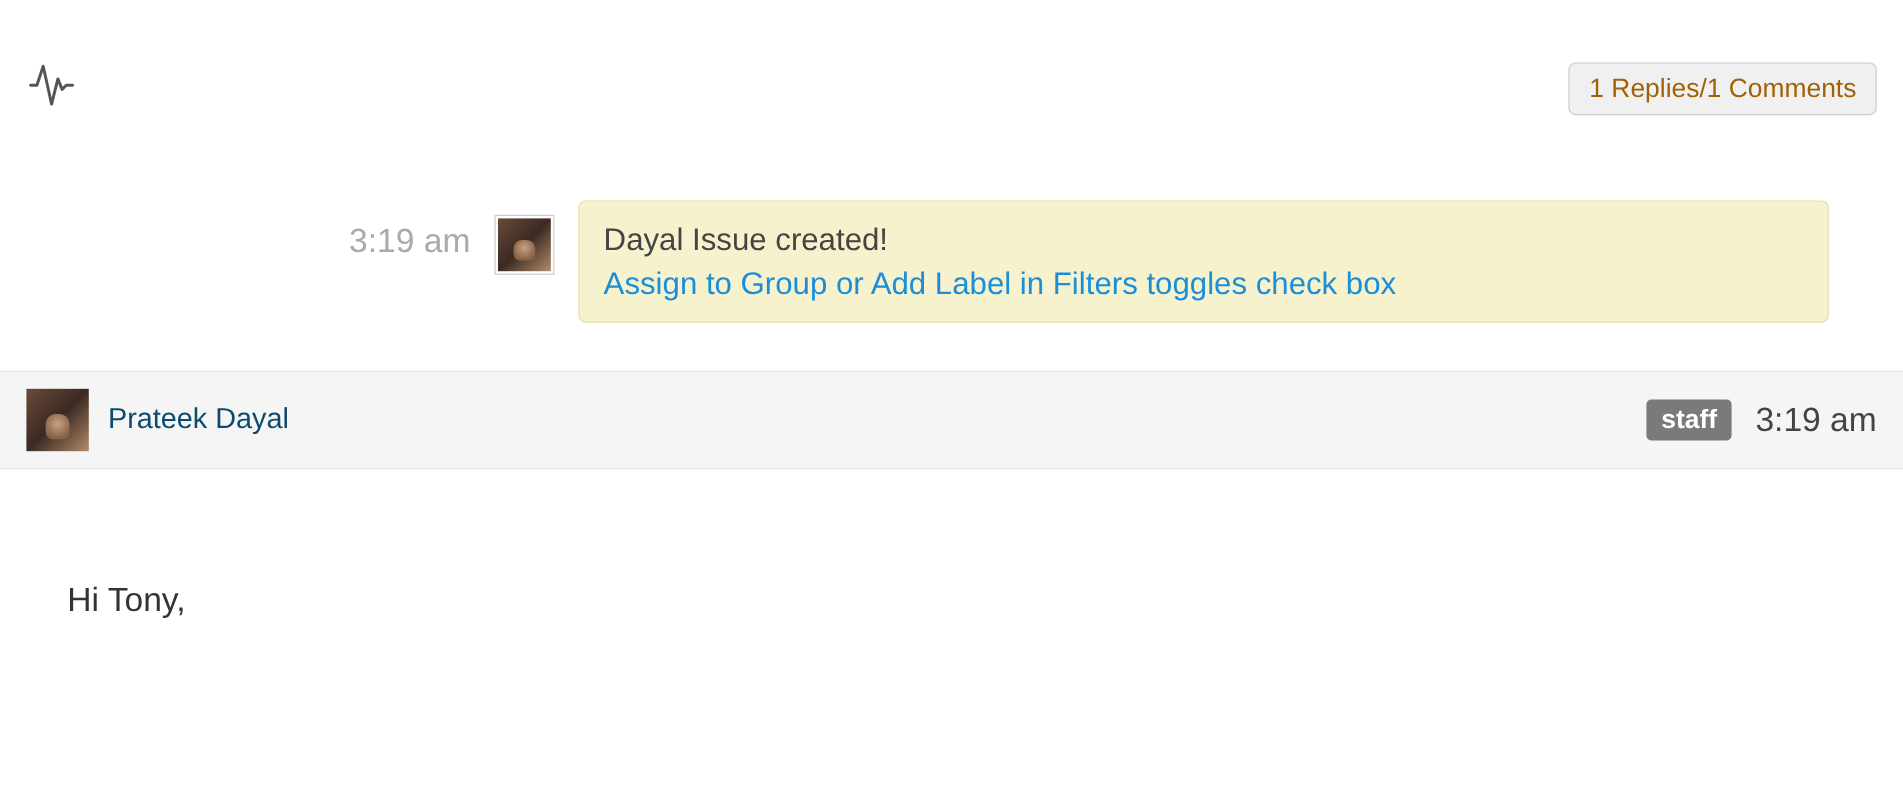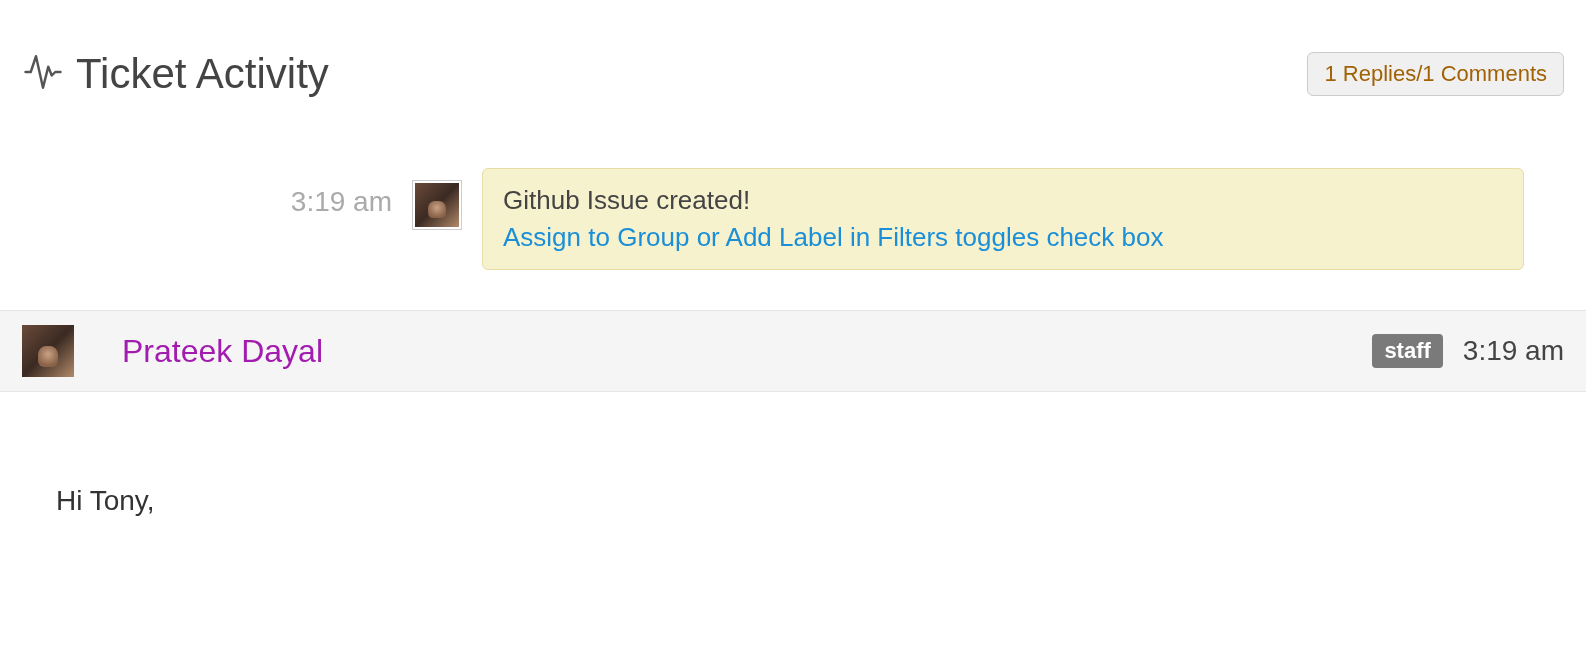--- a/index.html
+++ b/index.html
@@ -117,23 +117,22 @@
     display: flex;
     align-items: center;
     gap: 16px;
   }
   .avatar-large {
     width: 52px;
     height: 52px;
     background: #fff;
   }
   .reply-author {
-    font-size: 32px;
-    color: #a21caf;
-    margin-left: 32px;
+    font-size: 24px;
+    color: #0c4a6e;
   }
   .reply-right {
     display: flex;
     align-items: center;
     gap: 20px;
   }
   .staff-badge {
     background: #7a7a7a;
     color: #fff;
     font-size: 22px;
@@ -161,32 +160,31 @@
 
 <div class="container">
 
   <div class="header-row">
     <div class="title-wrap">
       <span class="activity-icon">
         <svg viewBox="0 0 24 24" fill="none" stroke="currentColor" stroke-width="1.4" stroke-linecap="round" stroke-linejoin="round">
           <polyline points="2 12 5 12 8 3 12 21 15 9 17 14 19 12 22 12"></polyline>
         </svg>
       </span>
-      <h1 class="page-title">Ticket Activity</h1>
     </div>
     <div class="replies-badge">1 Replies/1 Comments</div>
   </div>
 
   <div class="sys-event-row">
     <div class="event-time">3:19 am</div>
     <div class="avatar-small">
       <div class="av-face"></div>
     </div>
     <div class="callout">
-      <div class="callout-title">Github Issue created!</div>
+      <div class="callout-title">Dayal Issue created!</div>
       <a class="callout-link">Assign to Group or Add Label in Filters toggles check box</a>
     </div>
   </div>
 
   <div class="reply-header">
     <div class="reply-left">
       <div class="avatar-large">
         <div class="av-face"></div>
       </div>
       <div class="reply-author">Prateek Dayal</div>

